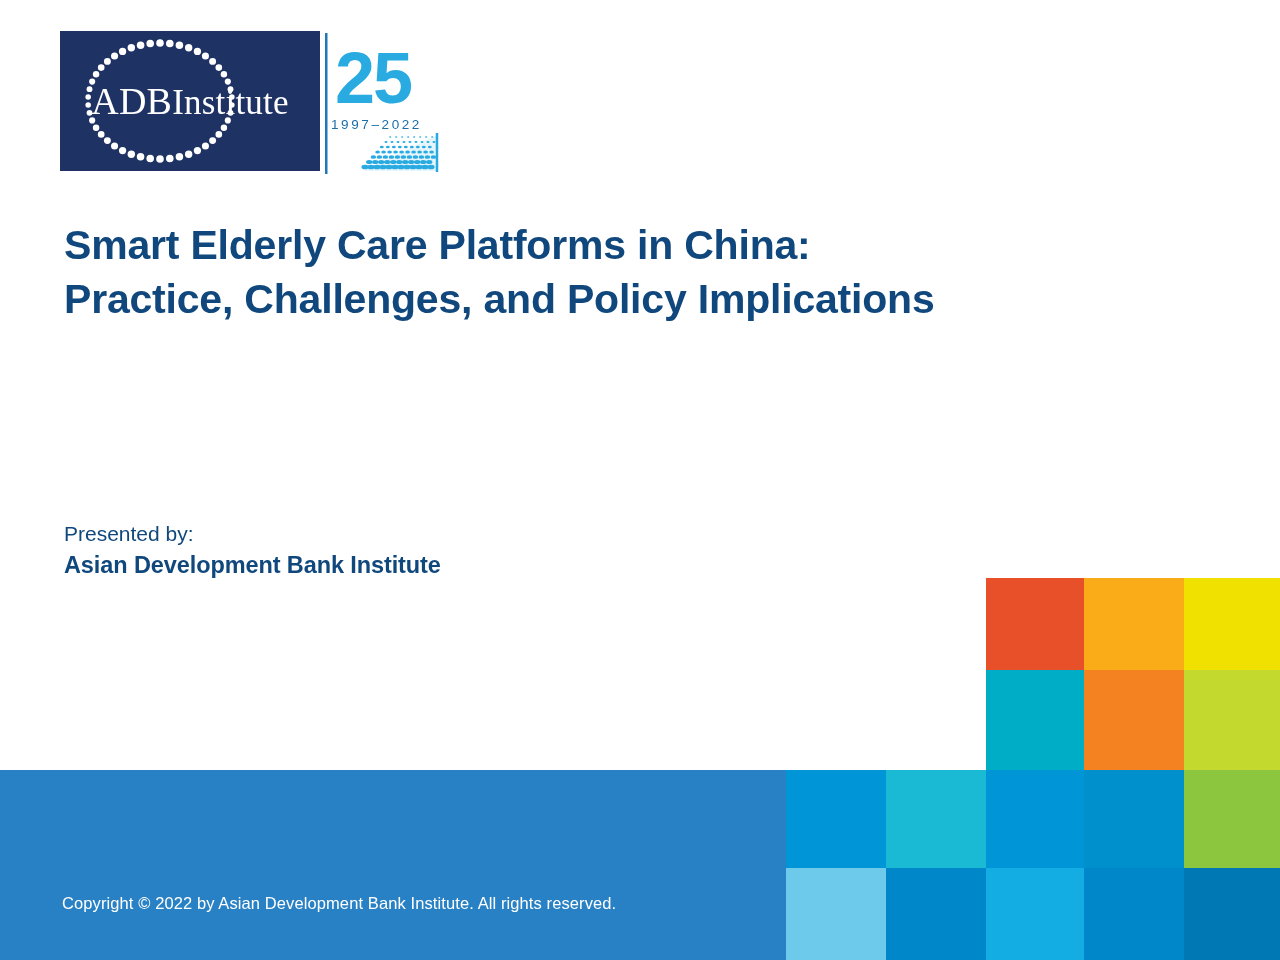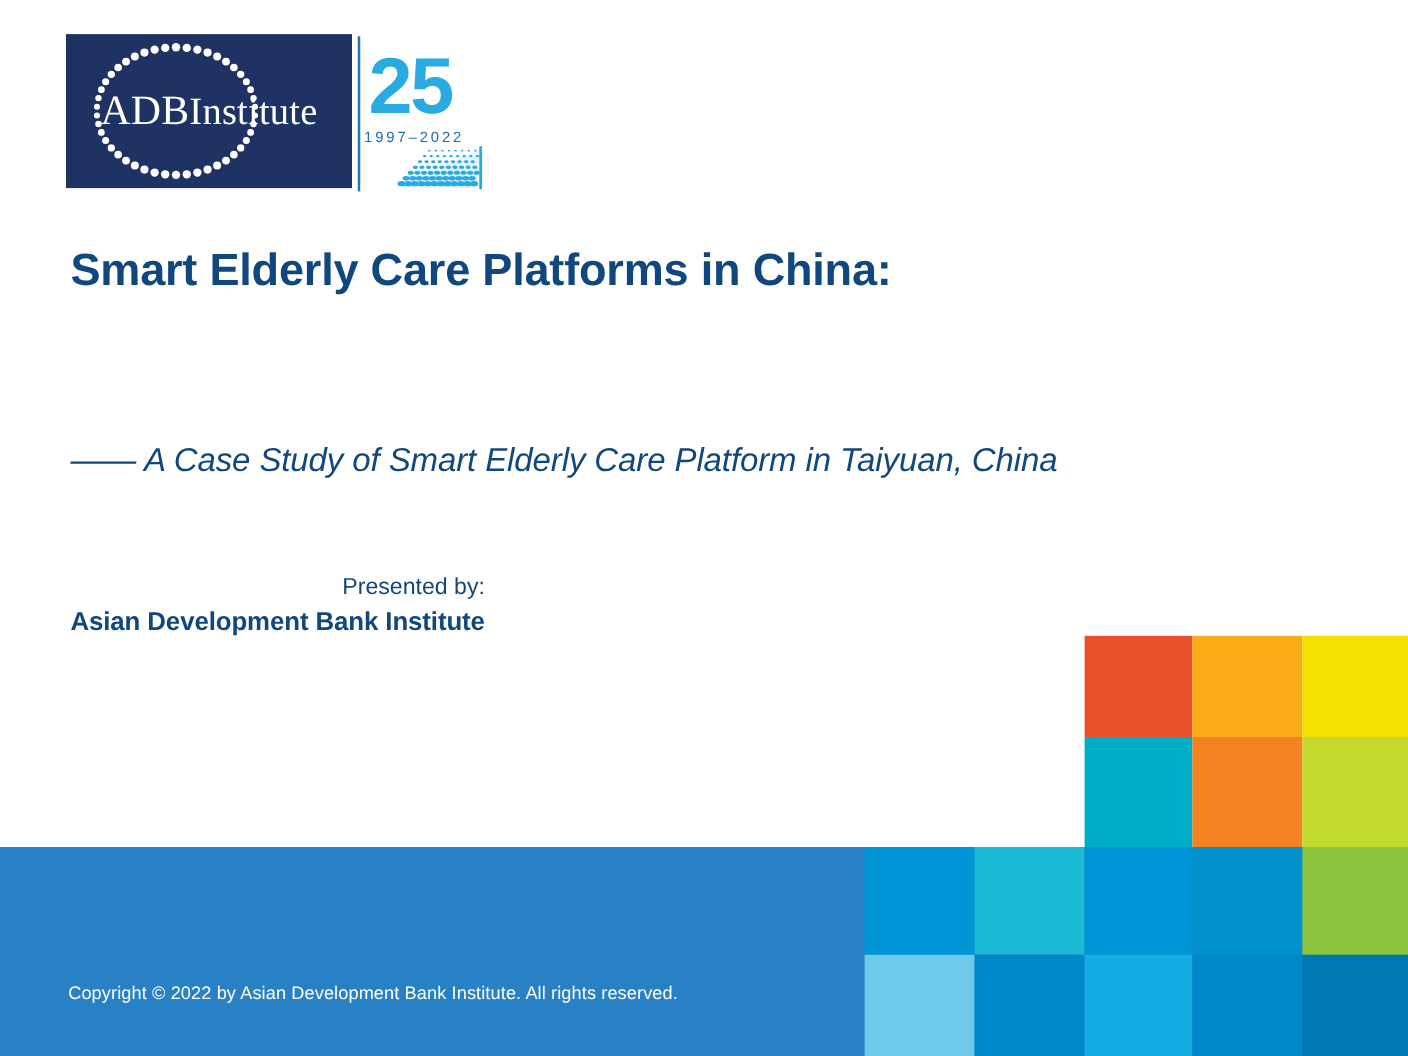--- a/index.html
+++ b/index.html
@@ -120,21 +120,20 @@
   
   .presenter {
     position: absolute;
     left: 64px;
     top: 519px;
     color: #10487e;
   }
   .presenter .lead {
     font-size: 21px;
     line-height: 1.42;
-    text-align: right;
   }
   .presenter .name,
   .presenter .org {
     font-size: 23.5px;
     font-weight: bold;
     line-height: 1.42;
     letter-spacing: -0.1px;
   }
 
   
@@ -313,23 +312,23 @@
           <ellipse cx="100.00" cy="136.00" rx="3.62" ry="2.36"></ellipse>
           <ellipse cx="106.00" cy="136.00" rx="3.62" ry="2.36"></ellipse>
         </g>
       <polygon points="112,104 112,140 38,140" fill="#29abe2" opacity="0.12"></polygon>
       <polyline points="112,102 112,141" stroke="#29abe2" stroke-width="2.5" fill="none"></polyline>
     </svg>
   </div>
 
   <div class="title">
     <div>Smart Elderly Care Platforms in China:</div>
+    <div>Practice, Challenges, and Policy Implications</div>
   </div>
 
-  <div class="subtitle">—— A Case Study of Smart Elderly Care Platform in Taiyuan, China</div>
 
   <div class="presenter">
     <div class="lead">Presented by:</div>
     <div class="org">Asian Development Bank Institute</div>
   </div>
 
 
 </div>
 
 </body></html>

